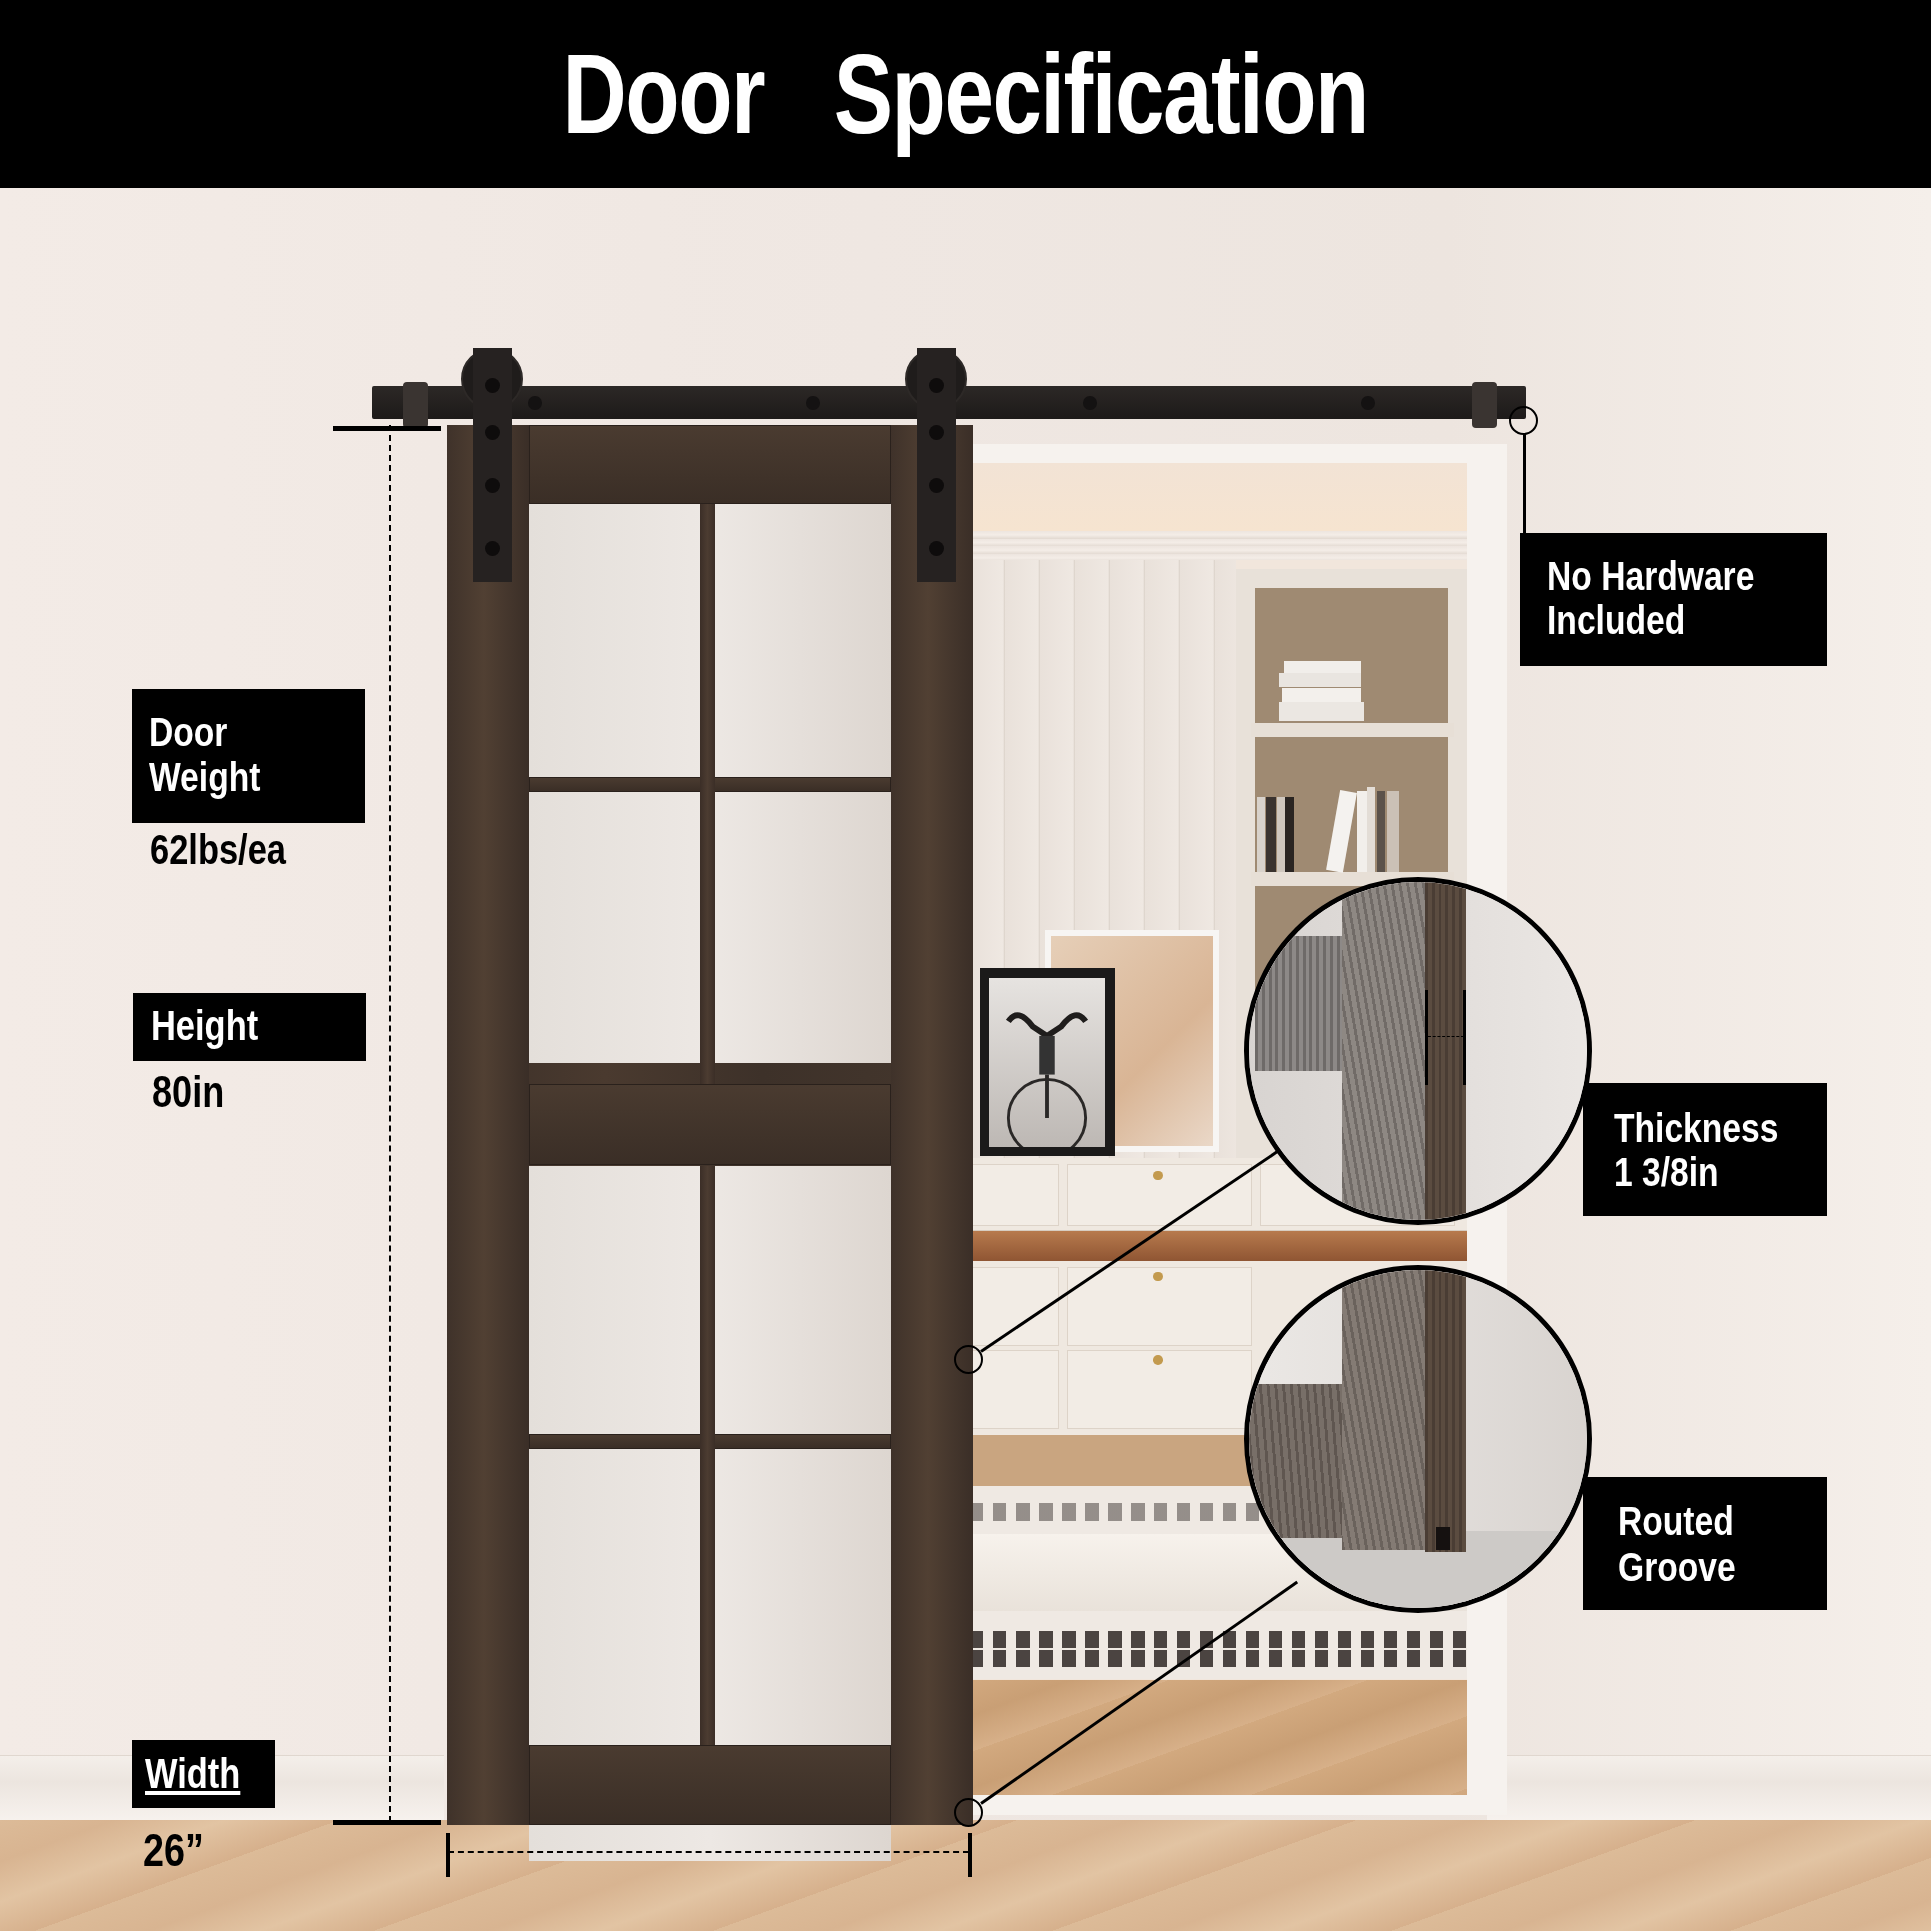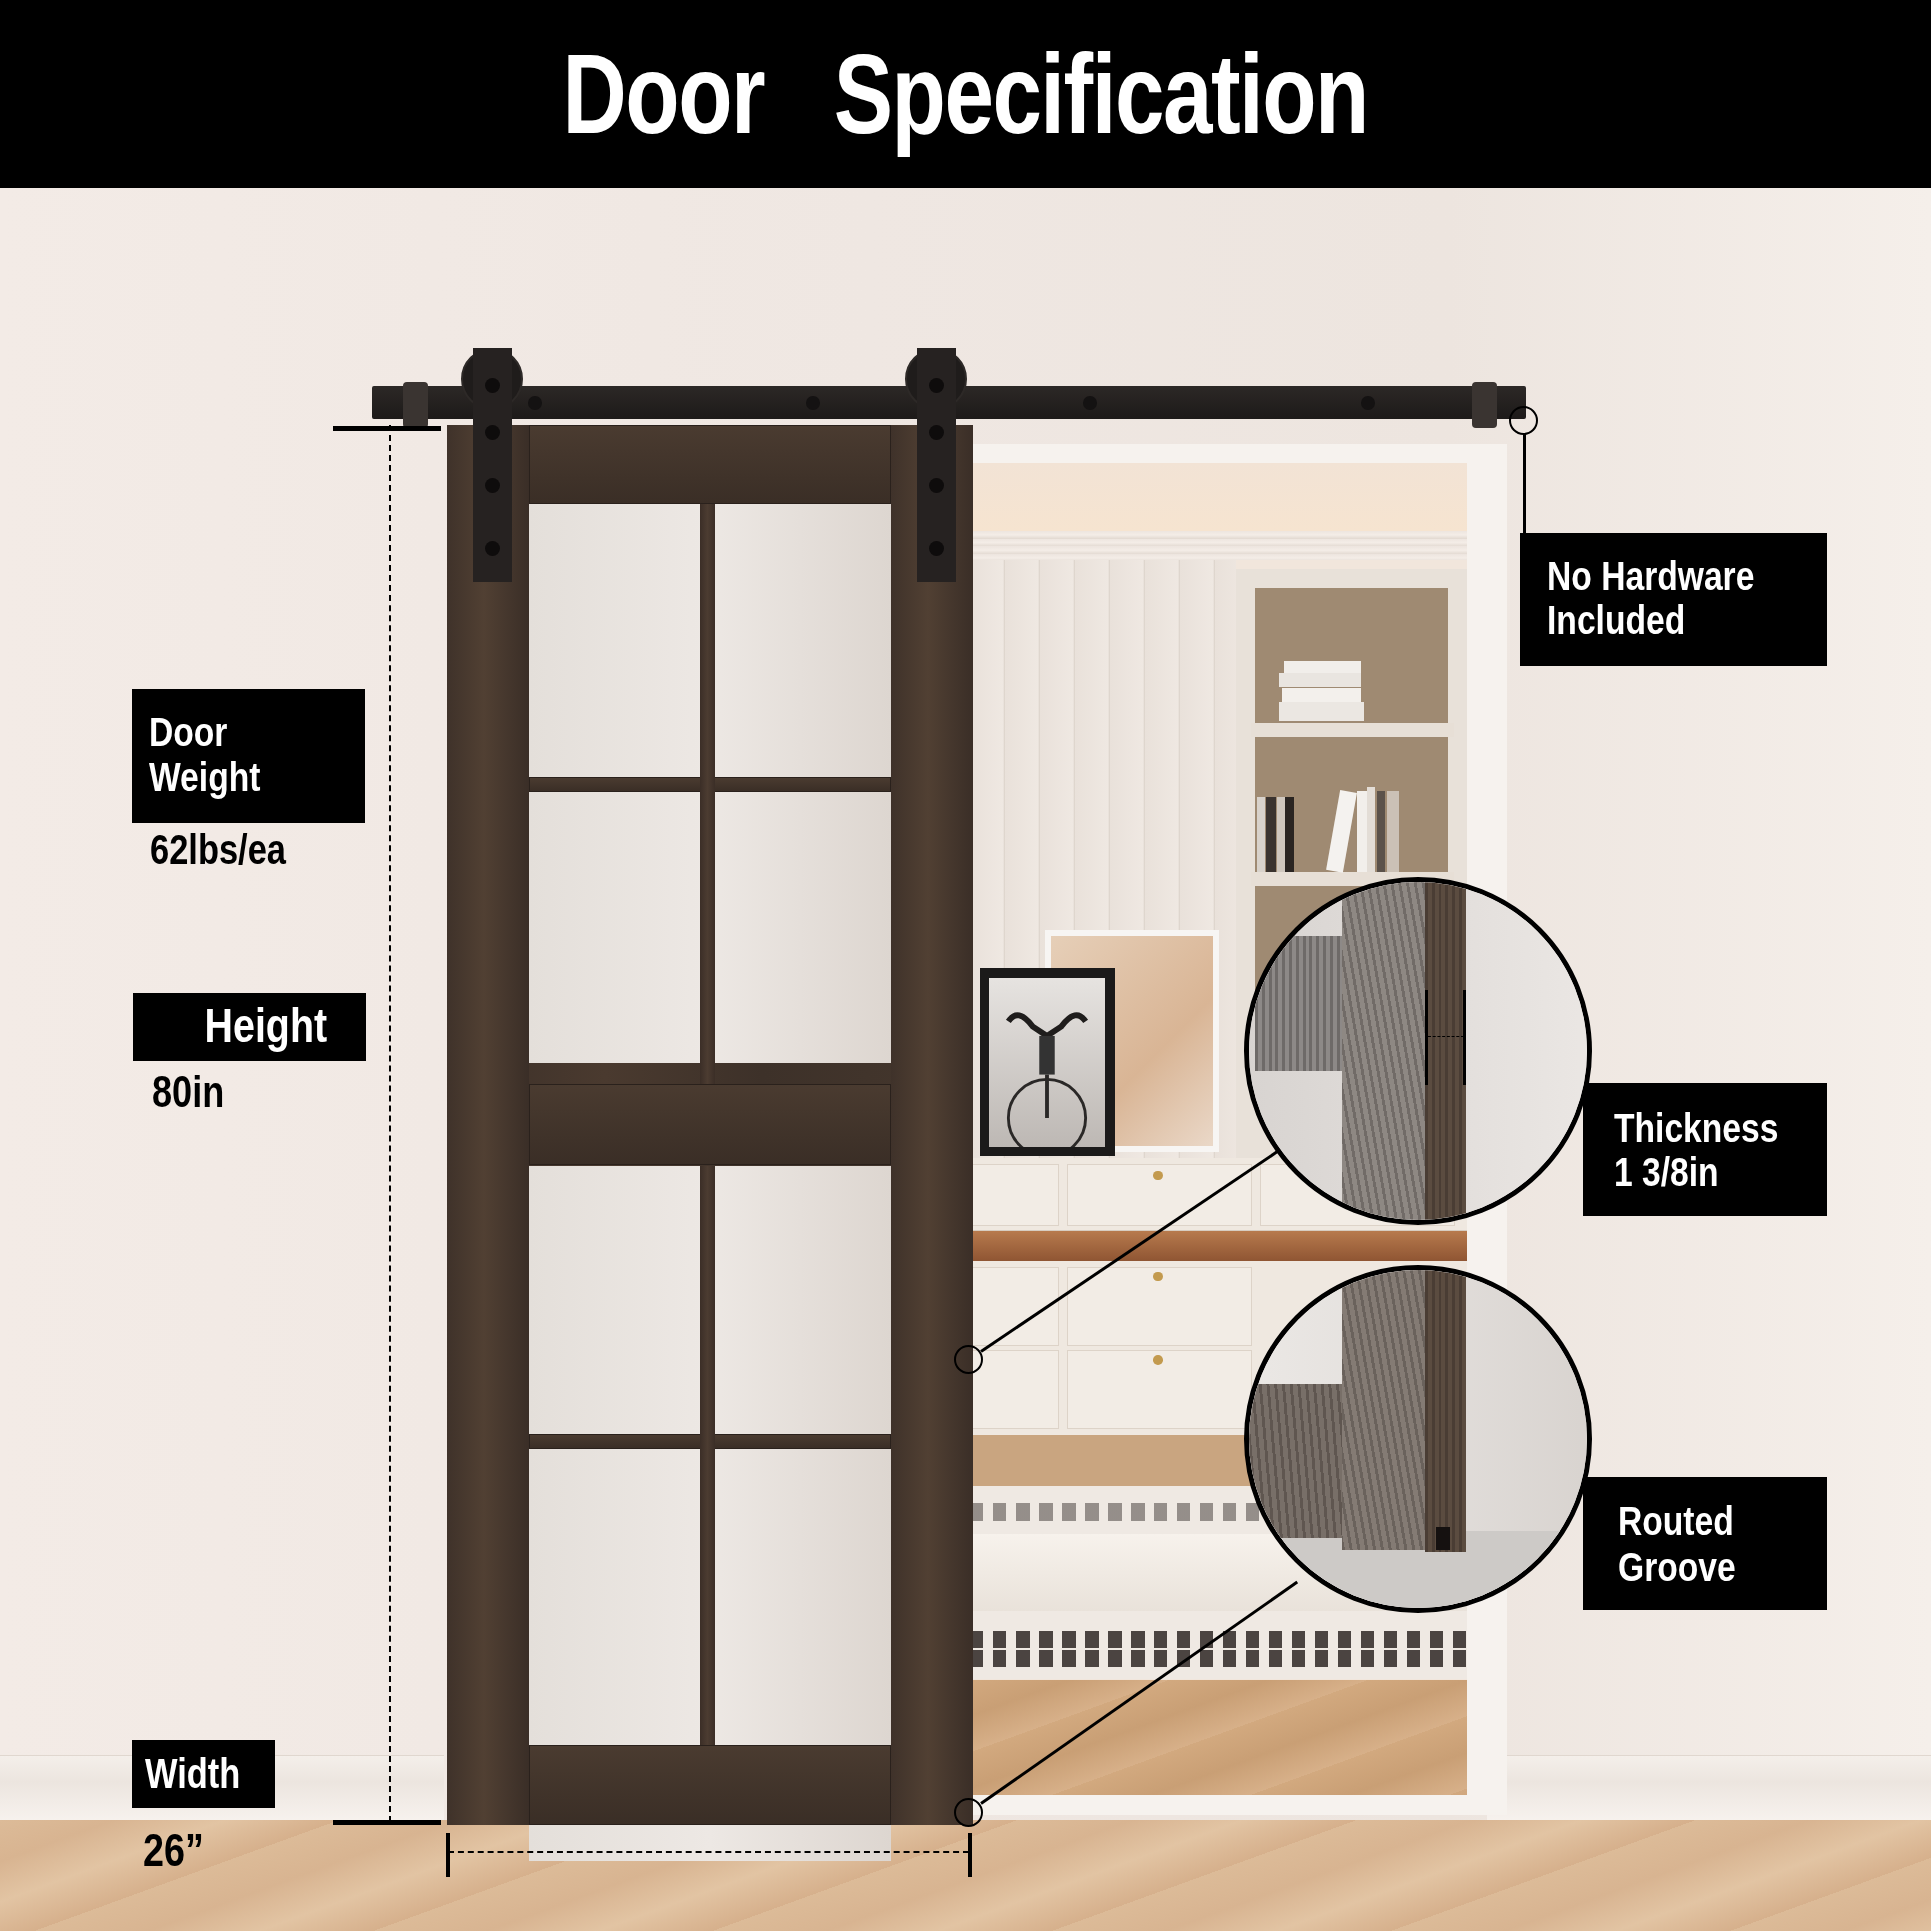--- a/index.html
+++ b/index.html
@@ -197,26 +197,26 @@
 <div class="abs tick-v" style="left:446px;top:1833px;height:44px;"></div>
 <div class="abs dim-hline"></div>
 <div class="abs tick-v" style="left:968px;top:1833px;height:44px;"></div>
 
 <div class="abs label" style="left:132px;top:689px;width:233px;height:134px;padding:21px 0 0 17.4px;font-size:41px;line-height:45px;">
   <span>Door</span>
   <span>Weight</span>
 </div>
 <div class="abs value" style="left:150px;top:826px;font-size:42px;">62lbs/ea</div>
 
-<div class="abs label" style="left:133px;top:993px;width:233px;height:68px;padding:9.7px 0 0 18.3px;font-size:48px;line-height:46px;text-align:right;">
+<div class="abs label" style="left:133px;top:993px;width:233px;height:68px;padding:9.7px 0 0 18.3px;font-size:42px;line-height:46px;">
   <span>Height</span>
 </div>
 <div class="abs value" style="left:152px;top:1067px;font-size:44px;">80in</div>
 
-<div class="abs label" style="left:132px;top:1740px;width:143px;height:68px;padding:11.6px 0 0 12.6px;font-size:42px;line-height:44px;">
+<div class="abs label" style="left:132px;top:1740px;width:143px;height:68px;padding:11.6px 0 0 12.6px;font-size:42px;line-height:44px;text-decoration:underline;">
   <span>Width</span>
 </div>
 <div class="abs value" style="left:143px;top:1823px;font-size:46px;">26”</div>
 
 <div class="abs small-circle" style="left:1509px;top:406px;"></div>
 <div class="abs" style="left:1523px;top:434px;width:2.9px;height:99px;background:#000;"></div>
 <div class="abs label" style="left:1520px;top:533px;width:307px;height:133px;padding:21px 0 0 27px;font-size:41px;line-height:44px;">
   <span>No Hardware</span>
   <span>Included</span>
 </div>

